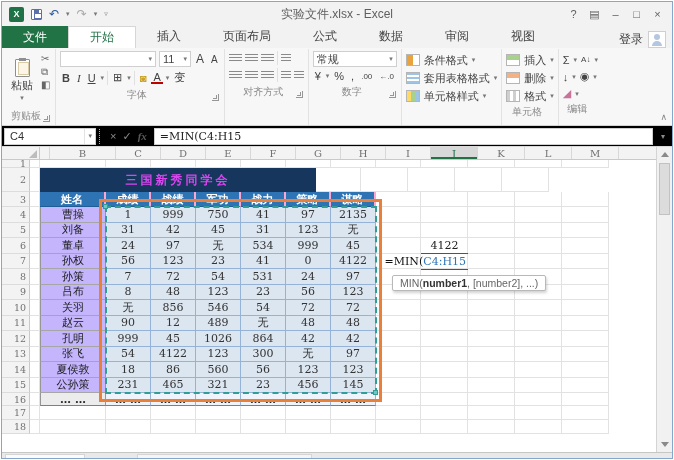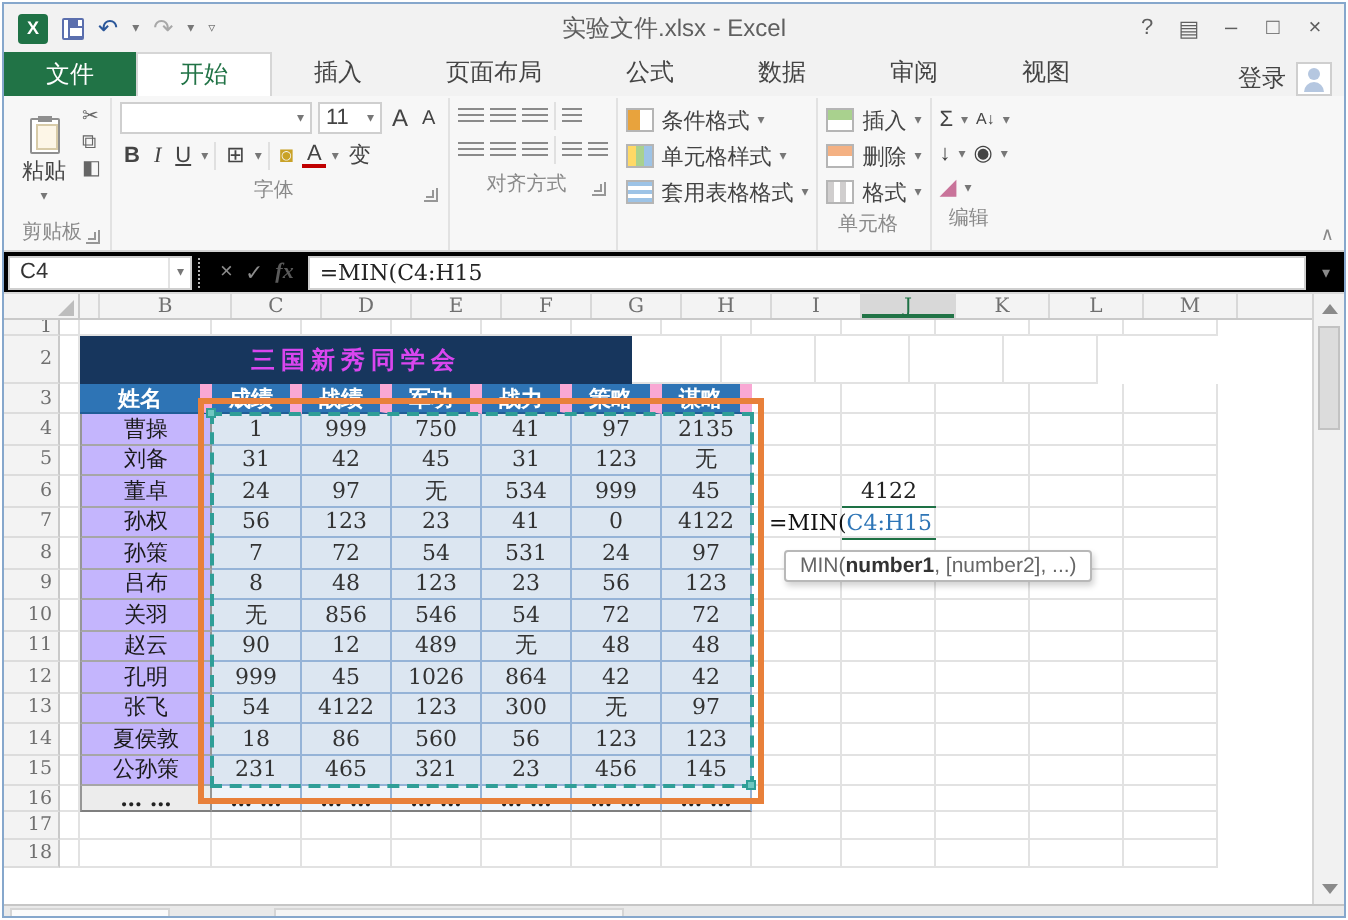--- a/index.html
+++ b/index.html
@@ -82,21 +82,21 @@
   .ch{flex:none;font-size:10px;color:#707070;text-align:center;line-height:13px;border-right:1px solid #d8d8d8}
   .ch.sel{background:#d8d8d8;color:#1e7145;box-shadow:inset 0 -2px 0 #217346}.w-a{width:10px}.w-b{width:66px}.w-d{width:45px}
   .w-i{width:45px}.w-j{width:47px}.w-k{width:47px}.w-l{width:47px}.w-m{width:47px}
   .w-fill{flex:1;border-right:none!important}
   .row{display:flex}
   .cell{flex:none;overflow:hidden}
   .gut{width:28px;background:#f3f3f3;border-right:1px solid #c9c9c9;border-bottom:1px solid #dcdcdc;font-size:9.5px;color:#707070;display:flex;align-items:center;justify-content:flex-end;padding-right:3px}
   .empty{border-right:1px solid #e2e2e2;border-bottom:1px solid #e2e2e2;background:#fff}
   .tc{display:flex;align-items:center;justify-content:center;font-size:11px;color:#333}
   .titleSpan{width:276px;background:#17365d;color:#d946ef;font-weight:bold;font-size:12px;display:flex;align-items:center;justify-content:center;letter-spacing:3px}
-  .th{background:#2e74b5;color:#fff;font-weight:bold;border-right:6px solid #f9a8d4;border-bottom:1px solid #1f5d97}
+  .th{background:#2e74b5;color:#fff;font-weight:bold;border-right:2px solid #f9a8d4;border-bottom:1px solid #1f5d97}
   .name{background:#c4b5fd;border-left:1px solid #969696;border-right:1px solid #969696;border-bottom:1px solid #a6a6a6;color:#1a1a1a}
   .dc{background:#dce6f1;border-right:1px solid #95b3d7;border-bottom:1px solid #95b3d7;color:#333}
   .elln{background:#ececec;border-left:1px solid #969696;border-right:1px solid #969696;border-bottom:1px solid #7f7f7f;color:#222;font-weight:bold}
   .ellc{background:#eef4fa;border-right:1px solid #95b3d7;border-bottom:1px solid #7f7f7f;color:#222;font-weight:bold}
 
   
   .orangeRect{position:absolute;left:97px;top:52px;width:283px;height:203px;border:3px solid #e8803a;pointer-events:none}
   .antsRect{position:absolute;left:103px;top:59px;width:272px;height:188px;border:2px dashed #2f9e97;pointer-events:none}
   .handle{position:absolute;width:5px;height:5px;background:#6fc7c1;border:1px solid #2f9e97}
   .h-tl{left:101px;top:57px}.h-br{left:371px;top:243px}
@@ -224,36 +224,55 @@
           <span class="al"></span>
           <span class="al"></span>
           <span class="vr"></span>
           <span class="al sm"></span>
           <span class="al sm"></span>
         </div>
       </div>
       <div class="g-label"><span>对齐方式</span><span class="launcher"></span></div>
     </div>
 
+    <div class="rgroup">
+      <div style="display:flex;flex-direction:column">
+        <div class="frow">
+          <div class="ibox" style="width:84px">
+              <span>常规</span>
+              <span class="dd" style="margin-left:auto">▾</span>
+            </div>
+        </div>
+        <div class="frow">
+          <span class="fbtn">¥</span>
+          <span class="dd">▾</span>
+          <span class="fbtn">%</span>
+          <span class="fbtn">,</span>
+          <span class="fbtn" style="font-size:8px">.00</span>
+          <span class="fbtn" style="font-size:8px">←.0</span>
+        </div>
+      </div>
+      <div class="g-label"><span>数字</span><span class="launcher"></span></div>
+    </div>
 
     <div class="rgroup">
       <div style="display:flex;flex-direction:column">
         <div class="srow">
             <span class="sic cf"></span>
             <span>条件格式</span>
             <span class="dd">▾</span>
           </div>
         <div class="srow">
+            <span class="sic tb"></span>
+            <span>套用表格格式</span>
+            <span class="dd">▾</span>
+          </div>
+        <div class="srow">
             <span class="sic cs"></span>
             <span>单元格样式</span>
-            <span class="dd">▾</span>
-          </div>
-        <div class="srow">
-            <span class="sic tb"></span>
-            <span>套用表格格式</span>
             <span class="dd">▾</span>
           </div>
       </div>
     </div>
 
     <div class="rgroup">
       <div style="display:flex;flex-direction:column">
         <div class="srow">
             <span class="sic ins"></span>
             <span>插入</span>

